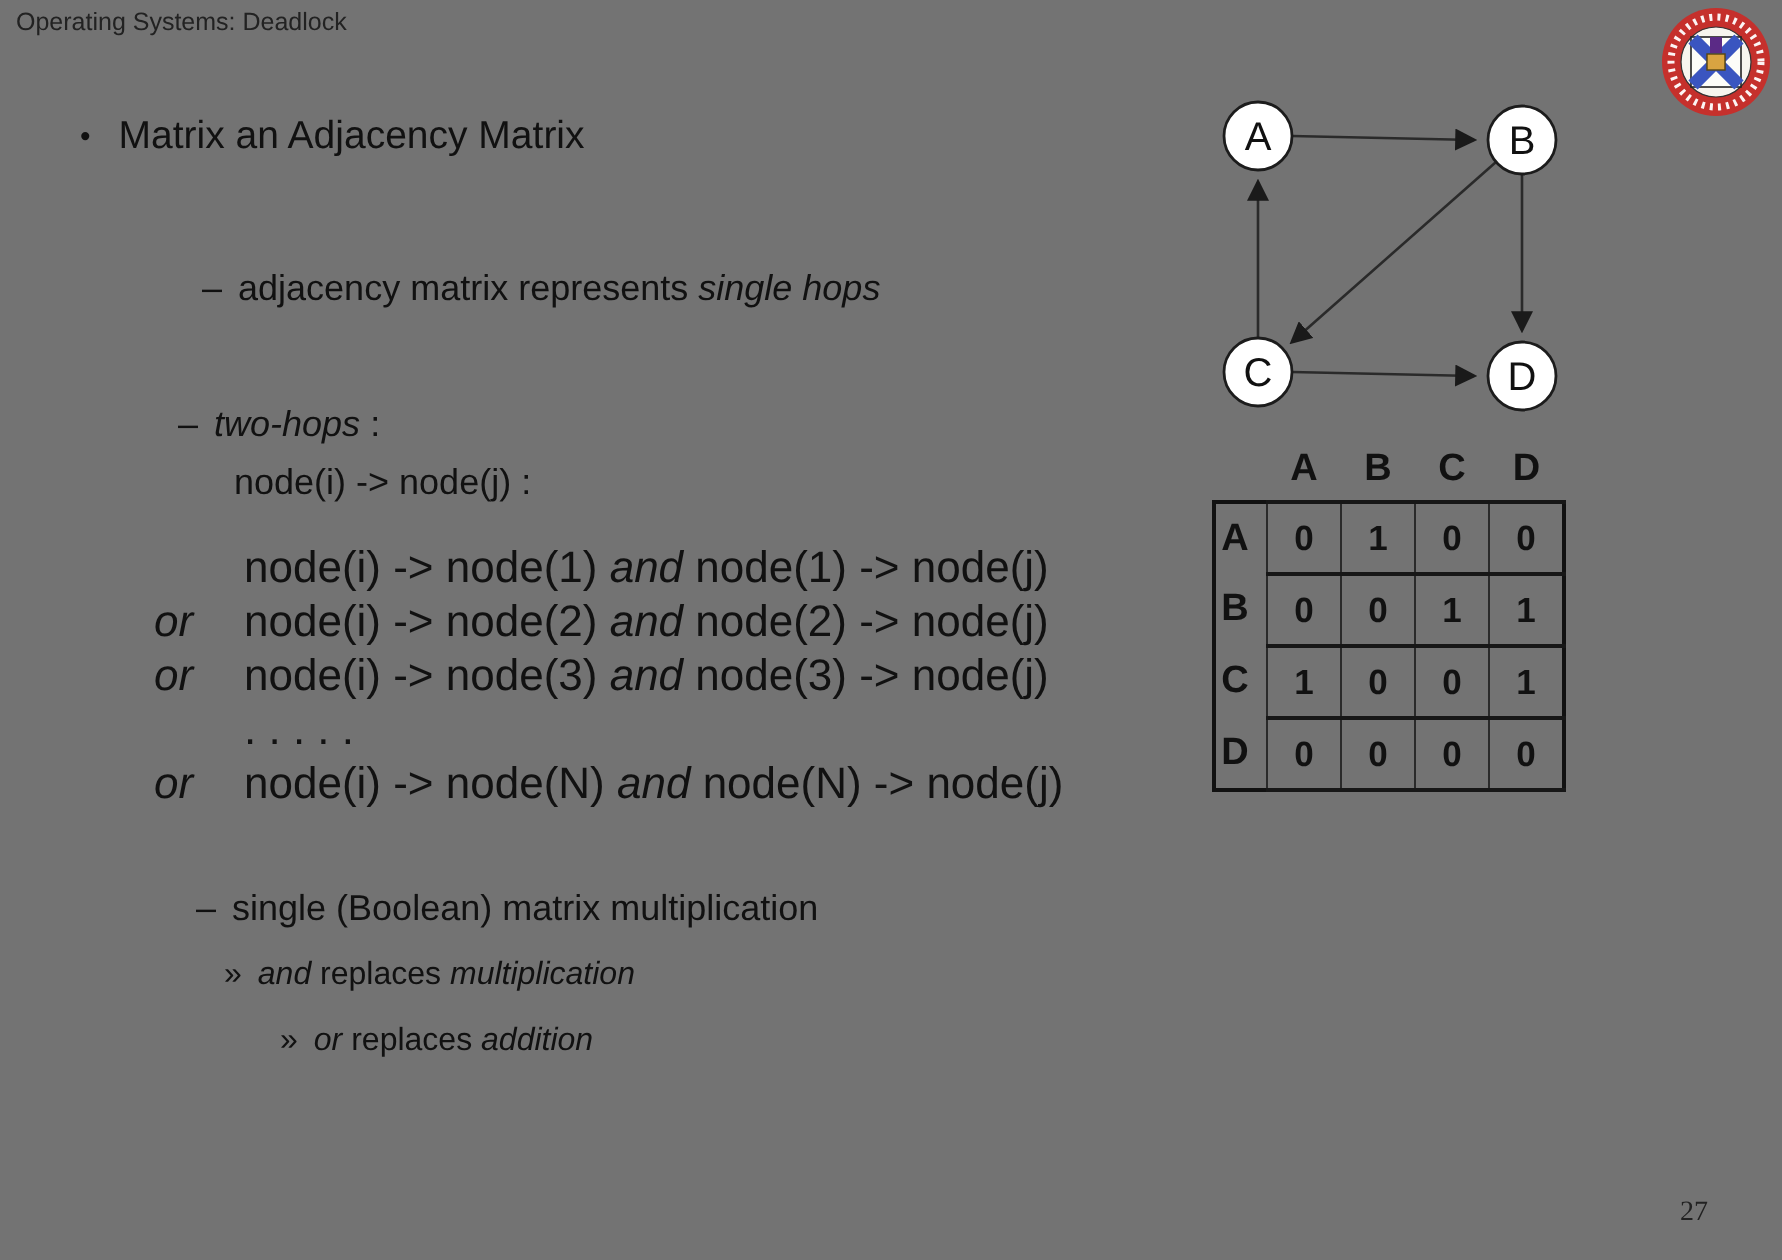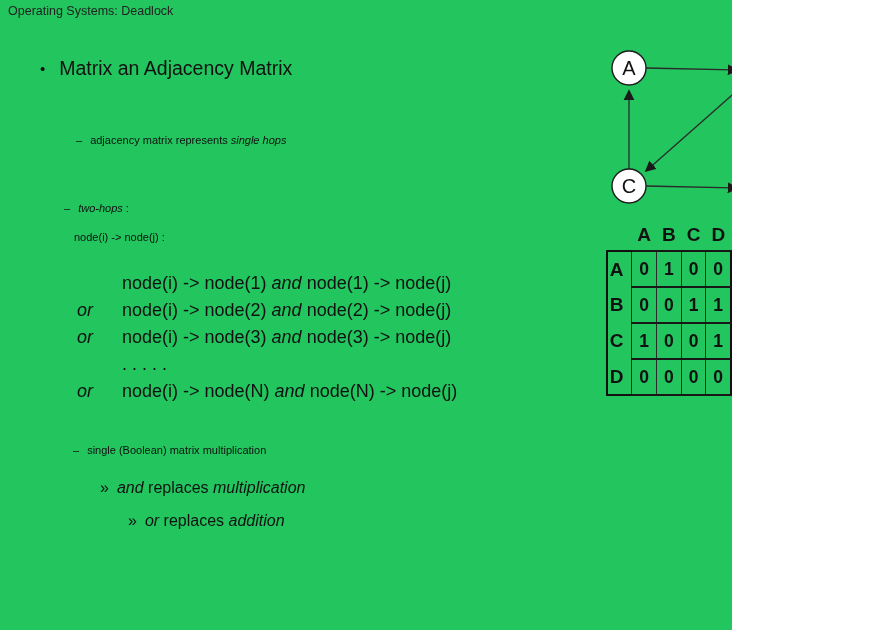--- a/index.html
+++ b/index.html
@@ -1,32 +1,32 @@
 <!DOCTYPE html>
 <html><head>
 <meta charset="utf-8">
 <style>
   html,body { margin:0; padding:0; background:#fff; }
   .slide {
-    position:relative; width:732px; height:630px; background:#22c55e;
+    position:relative; width:891px; height:630px; background:#737373;
     font-family:"Liberation Sans", sans-serif; color:#111; overflow:hidden;
   }
   .abs { position:absolute; }
   .hdr-title { left:8px; top:4px; font-size:12.5px; color:#222; }
   .logo { left:830px; top:3px; }
   .title-row { left:40px; top:57px; font-size:19.5px; }
   .title-row .bullet { margin-right:14px; font-size:15px; vertical-align:1px; }
-  .bodyline { font-size:11px; white-space:nowrap; }
+  .bodyline { font-size:18px; white-space:nowrap;margin-left:25px; }
   .l-singlehops { left:76px; top:134px; }
   .l-twohops { left:64px; top:202px; }
-  .l-noderule { left:74px; top:231px; }
-  .hop-block { left:77px; top:270px; line-height:27px; font-size:18px; }
+  .l-noderule { left:92px; top:231px; }
+  .hop-block { left:77px; top:270px; line-height:27px; font-size:22px; }
   .hop-prefix { display:inline-block; width:45px; font-style:italic; }
   .l-binary { left:73px; top:444px; }
-  .sub-bullet { left:100px; font-size:16px; }
+  .sub-bullet { left:112px; font-size:16px; }
   .sb1 { top:479px; }
   .sb2 { top:512px;margin-left:28px; }
   .sub-bullet .marker { margin-right:8px; }
   .page-num { left:840px; top:599px; font-family:"Liberation Serif", serif; font-size:14px; color:#222;text-align:center; }
   .dash { margin-right:8px; }
   i { font-style:italic; }
 
   .graph-svg { left:594px; top:45px; }
   .graph-svg text { font-size:20px; fill:#111; font-family:"Liberation Sans", sans-serif; }
   .graph-svg circle.node { fill:#fff; stroke:#1c1c1c; stroke-width:1.4; }

